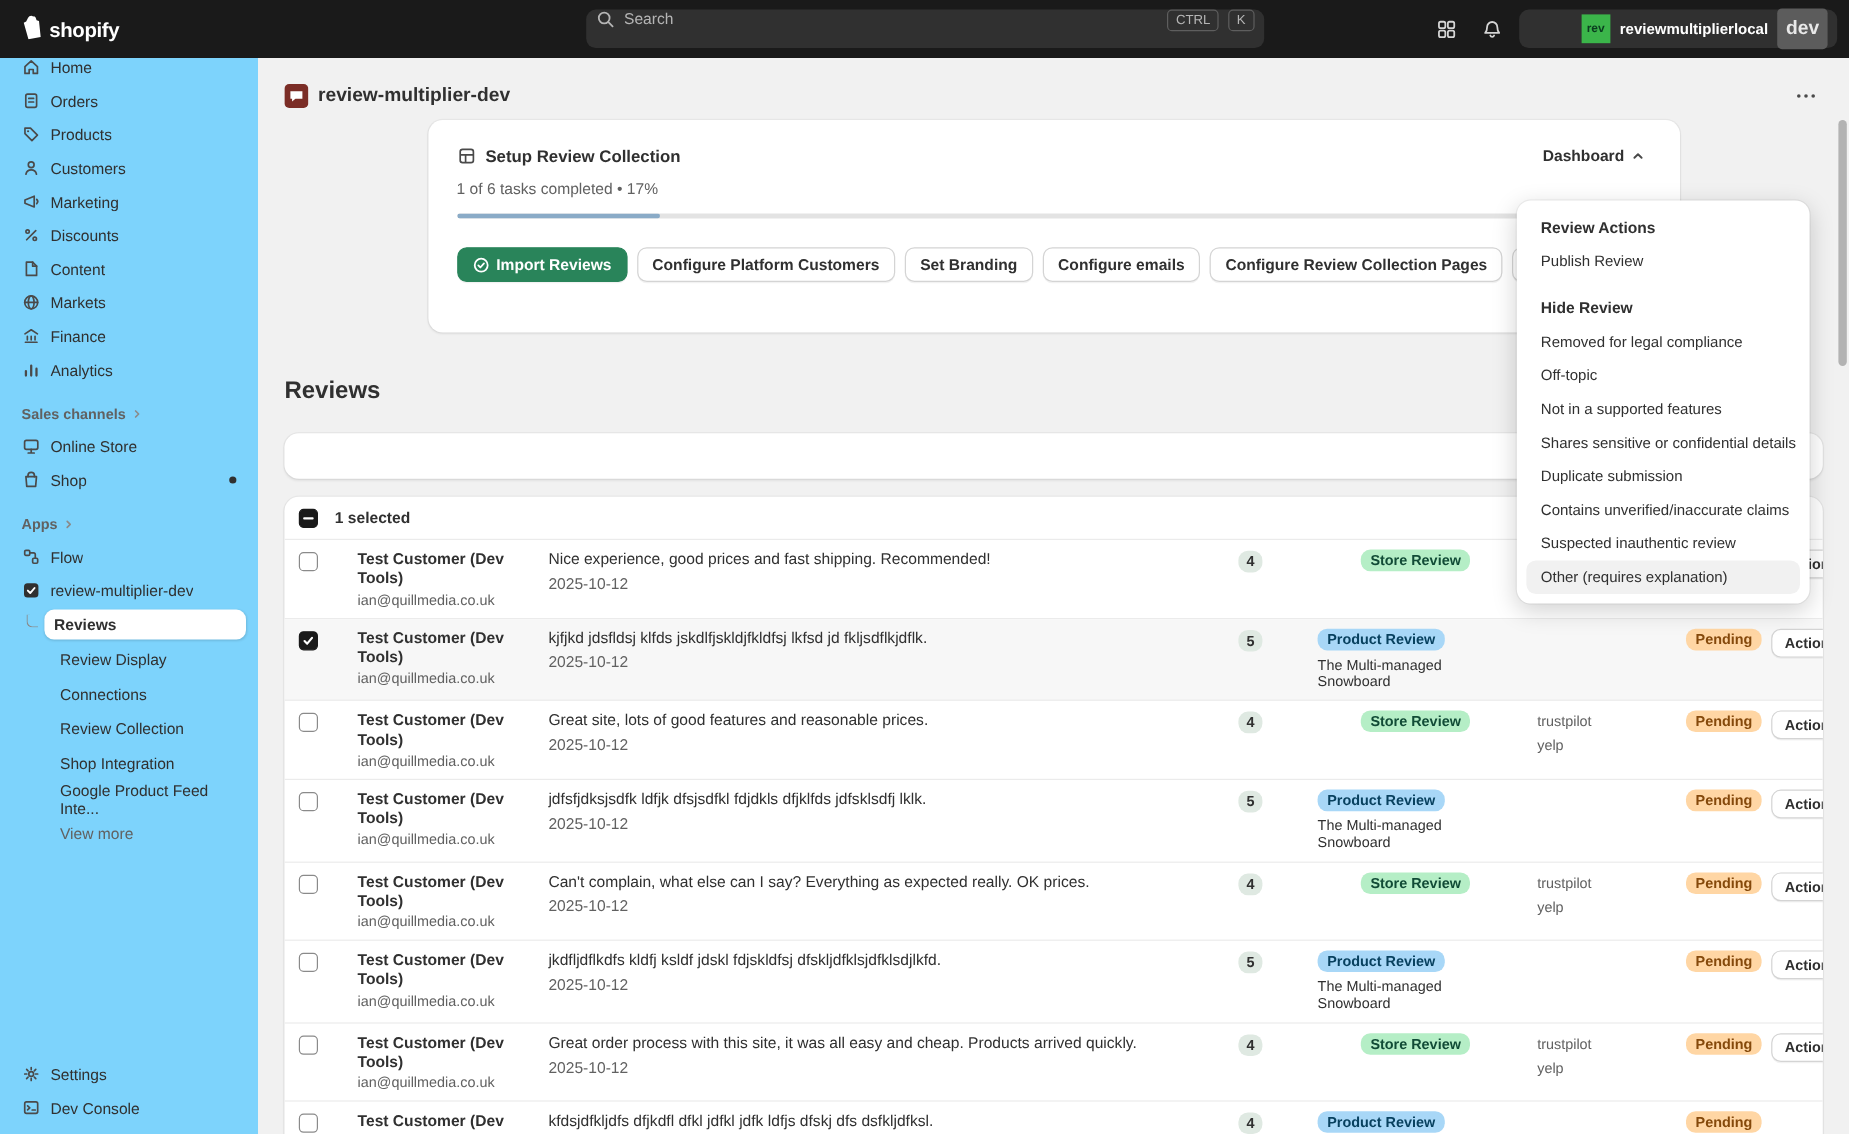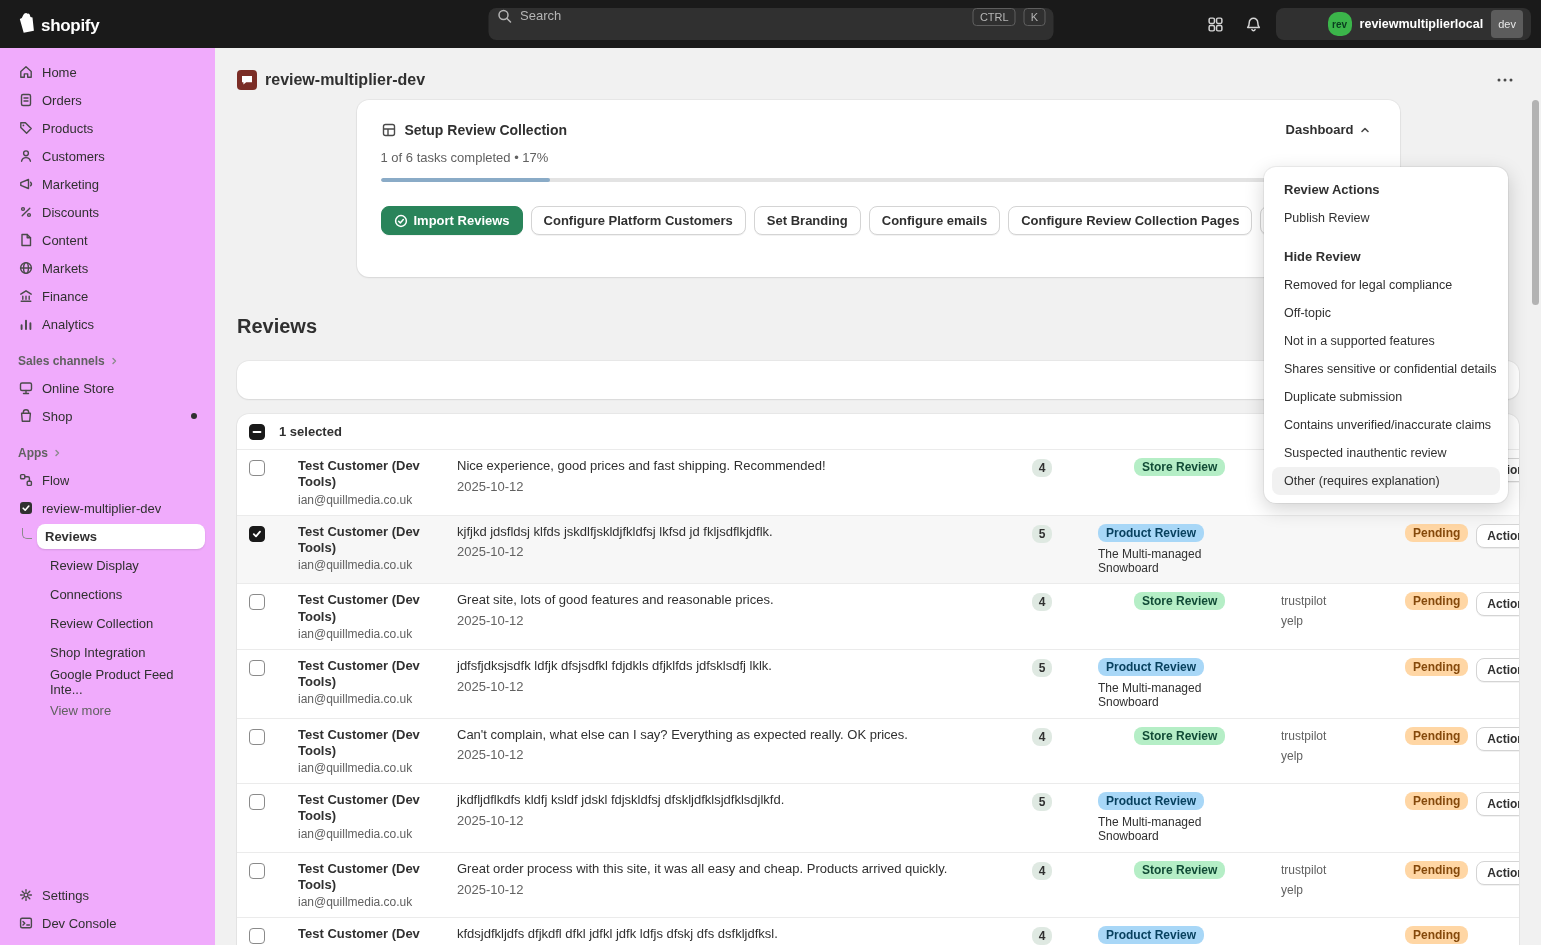--- a/index.html
+++ b/index.html
@@ -34,31 +34,31 @@
     font-size: 11px; color: #b5b5b5; line-height: 14px;
   }
   .top-right { margin-left: auto; display: flex; align-items: center; gap: 6px; margin-right: 10px; }
   .tico { background: transparent; border: none; width: 32px; height: 32px; border-radius: 8px;
     display: flex; align-items: center; justify-content: center; }
   .profile {
     display: flex; align-items: center; gap: 8px; background: #303030;
     border-radius: 8px; height: 32px; padding: 4px 8px 4px 4px; cursor: pointer;
   }
   .avatar {
-    width: 24px; height: 24px; border-radius: 10px; background: var(--avatar-bg);
+    width: 24px; height: 24px; border-radius: 0; background: var(--avatar-bg);
     color: #0a3d1f; font-size: 10px; font-weight: 700;
     display: flex; align-items: center; justify-content: center; margin-left: 48px;
   }
   .store { color: #fff; font-size: 12.5px; font-weight: 600; }
-  .envbadge { background: #5c5c5c; color: #e8e8e8; font-size: 11px; border-radius: 4px; padding: 8px 7px; }
+  .envbadge { background: #5c5c5c; color: #e8e8e8; font-size: 16px; border-radius: 4px; padding: 8px 7px; font-weight: bold; }
 
   
   .sidebar {
-    position: fixed; top: 48px; left: 0; bottom: 0; width: 215px;
-    background: #f0abfc; padding: 10px 10px 8px; display: flex; flex-direction: column;
+    position: fixed; top: 32px; left: 0; bottom: 0; width: 215px;
+    background: #7dd3fc; padding: 10px 10px 8px; display: flex; flex-direction: column;
     overflow: hidden; z-index: 40;
   }
   .nav-item {
     display: flex; align-items: center; gap: 8px; height: 28px;
     padding: 0 8px; border-radius: 8px; font-size: 13px; color: #303030; cursor: pointer;
   }
   .nav-item .ico { width: 16px; height: 16px; display: flex; align-items: center; justify-content: center; flex: none; }
   .nav-item .lbl { white-space: nowrap; overflow: hidden; text-overflow: ellipsis; }
   .nav-item .dot { margin-left: auto; width: 6px; height: 6px; border-radius: 50%; background: #303030; }
   .sec-head {

